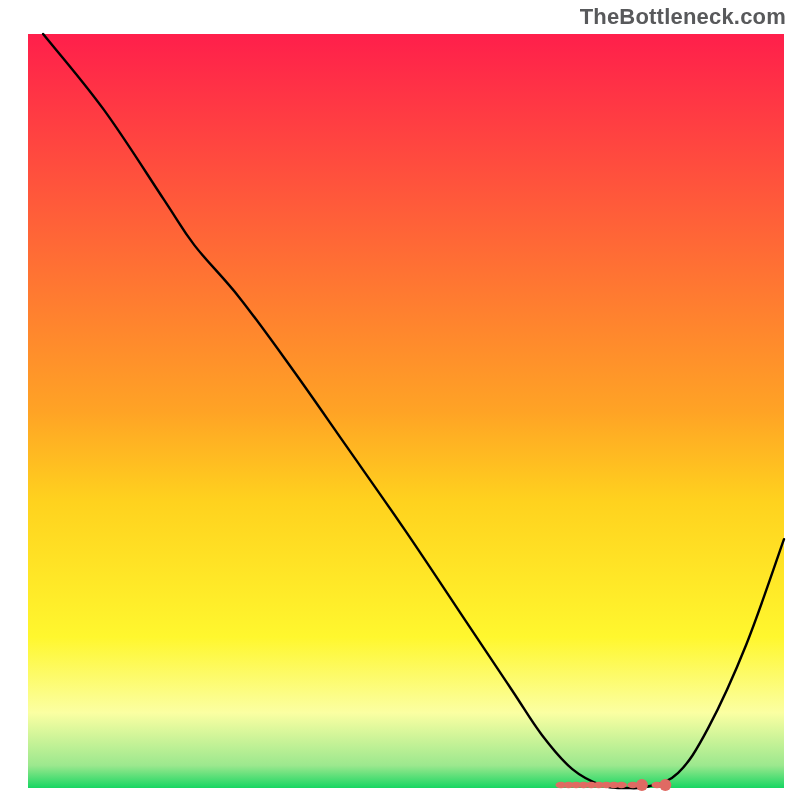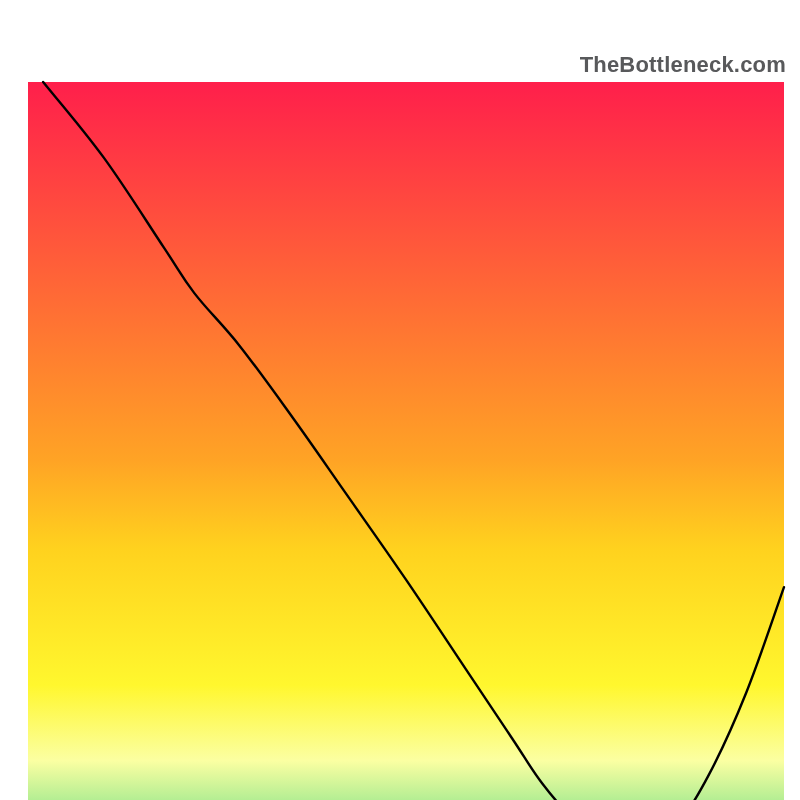--- a/index.html
+++ b/index.html
@@ -8,21 +8,20 @@
     width: 800px;
     height: 800px;
     background: #ffffff;
     font-family: Arial, Helvetica, sans-serif;
     overflow: hidden;
   }
   .stage {
     position: relative;
     width: 800px;
     height: 688px;
-    margin-top: 48px;
   }
   .watermark {
     position: absolute;
     top: 4px;
     right: 14px;
     color: #58595b;
     font-size: 22px;
     font-weight: 600;
     letter-spacing: 0.2px;
     user-select: none;

